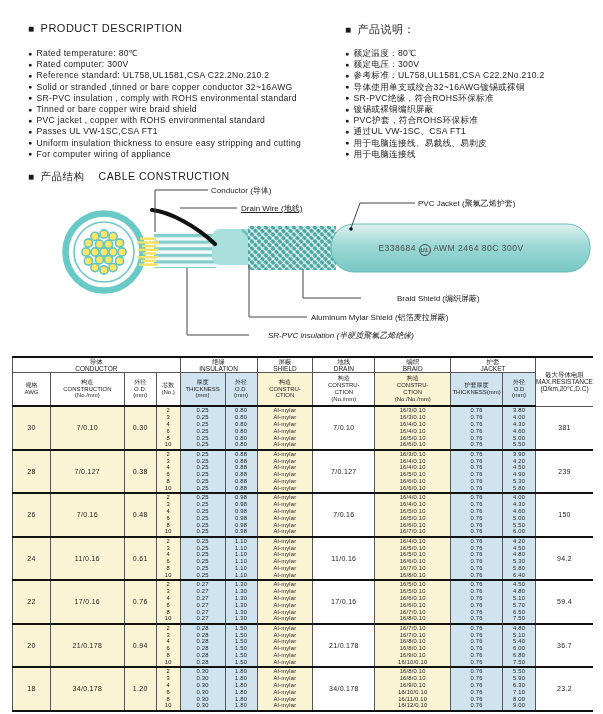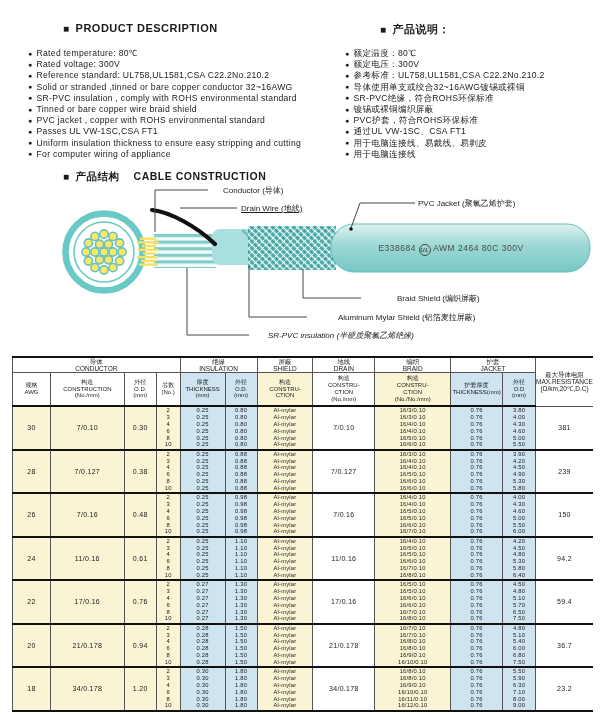--- a/index.html
+++ b/index.html
@@ -1,19 +1,19 @@
 <!DOCTYPE html>
 <html><head>
 <meta charset="utf-8">
 <style>
   html,body{margin:0;padding:0;background:#fff;}
   .page{position:relative;width:603px;height:714px;background:#fff;overflow:hidden;
         font-family:"Liberation Sans", sans-serif;color:#1a1a1a;}
   
-  .sec-title{position:absolute;font-size:11px;font-weight:bold;letter-spacing:.5px;white-space:nowrap;margin-left:35px;}
+  .sec-title{position:absolute;font-size:11px;font-weight:normal;letter-spacing:.5px;white-space:nowrap;}
   .marker{font-size:10px;margin-right:6px;}
   
   .blist{position:absolute;list-style:none;margin:0;padding:0;}
   .blist li{font-size:8.6px;line-height:10.7px;letter-spacing:.3px;white-space:nowrap;}
   .bullet{font-size:7px;margin-right:4px;vertical-align:.5px;}
   
   .diagram-svg{position:absolute;left:0;top:168px;}
   .dlabel{position:absolute;font-size:8px;color:#222;white-space:nowrap;}
   .jacket-print{position:absolute;left:366px;top:243px;width:170px;text-align:center;
      font-size:8.5px;color:#4c4c4c;letter-spacing:.5px;white-space:nowrap;}
@@ -34,21 +34,21 @@
 </head>
 <body>
 
 <div class="page">
 
   <div class="sec-title" style="left:28px;top:22px;">
     <span class="marker">■</span><span>PRODUCT DESCRIPTION</span>
   </div>
   <ul class="blist" style="left:28px;top:48px;">
     <li><span class="bullet">●</span><span>Rated temperature: 80℃</span></li>
-    <li><span class="bullet">●</span><span>Rated voltage: 300V</span></li>
+    <li><span class="bullet">●</span><span>Rated computer: 300V</span></li>
     <li><span class="bullet">●</span><span>Reference standard: UL758,UL1581,CSA C22.2No.210.2</span></li>
     <li><span class="bullet">●</span><span>Solid or stranded ,tinned or bare copper conductor 32~16AWG</span></li>
     <li><span class="bullet">●</span><span>SR-PVC insulation , comply with ROHS environmental standard</span></li>
     <li><span class="bullet">●</span><span>Tinned or bare copper wire braid shield</span></li>
     <li><span class="bullet">●</span><span>PVC jacket , copper with ROHS environmental standard</span></li>
     <li><span class="bullet">●</span><span>Passes UL VW-1SC,CSA FT1</span></li>
     <li><span class="bullet">●</span><span>Uniform insulation thickness to ensure easy stripping and cutting</span></li>
     <li><span class="bullet">●</span><span>For computer wiring of appliance</span></li>
   </ul>
 
@@ -139,25 +139,25 @@
       <polyline points="208,22 155,22 155,64"></polyline>
       <polyline points="237,40 180,40"></polyline>
       <polyline points="415,35 360,35 351,60"></polyline>
       <polyline points="361,130 303,130 303,101"></polyline>
       <polyline points="307,149 249,149 249,98"></polyline>
       <polyline points="249,167 187,167 187,100"></polyline>
     </g>
     <circle cx="351" cy="61" r="1.8" fill="#111"></circle>
   </svg>
 
-  <span class="dlabel" style="left:211px;top:185px;margin-left:12px;">Conductor (导体)</span>
+  <span class="dlabel" style="left:211px;top:185px;">Conductor (导体)</span>
   <span class="dlabel" style="left:241px;top:203px;text-decoration:underline;">Drain Wire (地线)</span>
   <span class="dlabel" style="left:418px;top:198px;">PVC Jacket (聚氯乙烯护套)</span>
   <span class="dlabel" style="left:365px;top:293px;margin-left:32px;">Braid Shield (编织屏蔽)</span>
-  <span class="dlabel" style="left:311px;top:312px;margin-left:27px;">Aluminum Mylar Shield (铝箔麦拉屏蔽)</span>
+  <span class="dlabel" style="left:311px;top:312px;">Aluminum Mylar Shield (铝箔麦拉屏蔽)</span>
   <span class="dlabel" style="left:268px;top:330px;font-style:italic;">SR-PVC insulation (半硬质聚氯乙烯绝缘)</span>
   <span class="jacket-print">
     <span>E338684</span>
     <span class="ul-logo">UL</span>
     <span>AWM 2464 80C 300V</span>
   </span>
 
   <table class="spec">
     <colgroup>
       <col style="width:38px">

